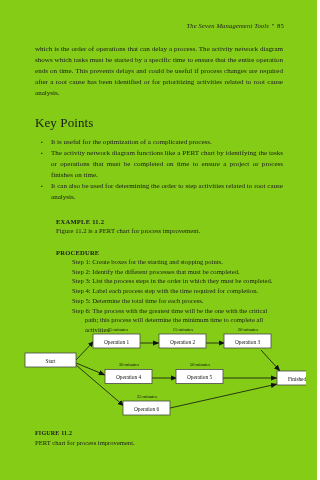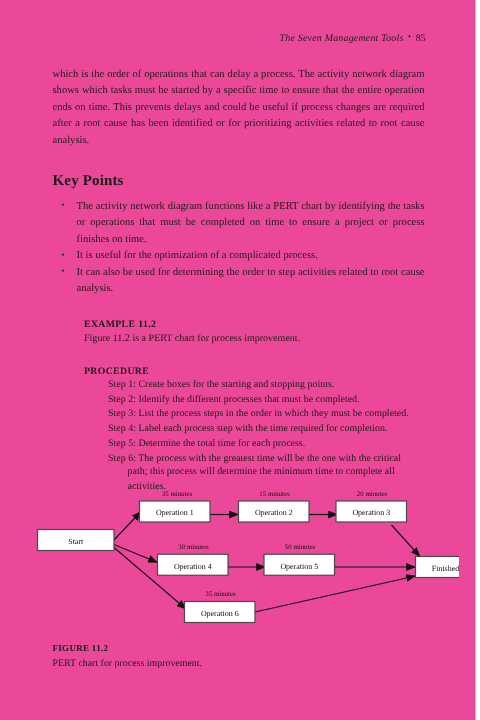--- a/index.html
+++ b/index.html
@@ -13,21 +13,21 @@
     overflow: hidden;
     font-family: "Liberation Serif", "DejaVu Serif", serif;
     color: #1a1a1a;
     position: relative;
   }
   .page {
     position: absolute;
     left: 0; top: 0;
     width: 317px;
     height: 480px;
-    background: #ec4899;
+    background: #84cc16;
     box-sizing: border-box;
   }
   .running-head {
     position: absolute;
     right: 33px;
     top: 22px;
     font-size: 6.6px;
     font-style: italic;
     letter-spacing: 0.15px;
     white-space: nowrap;
@@ -52,22 +52,22 @@
   p.body {
     margin: 0;
     font-size: 7.05px;
     line-height: 11.0px;
     text-align: justify;
     text-justify: inter-word;
     hyphens: manual;
   }
   h2.section-head {
     margin: 16px 0 6px 0;
-    font-size: 10px;
-    font-weight: bold;
+    font-size: 13px;
+    font-weight: normal;
     letter-spacing: 0.1px;
   }
   ul.keypoints {
     margin: 0;
     padding: 0;
     list-style: none;
   }
   ul.keypoints li {
     position: relative;
     padding-left: 16px;
@@ -165,22 +165,22 @@
     <span>The Seven Management Tools</span><span class="bullet">•</span><span class="folio">85</span>
   </div>
 
   <div class="content">
 
     <p class="body">which is the order of operations that can delay a process. The activity network diagram shows which tasks must be started by a specific time to ensure that the entire operation ends on time. This prevents delays and could be useful if process changes are required after a root cause has been identified or for prioritizing activities related to root cause analysis.</p>
 
     <h2 class="section-head">Key Points</h2>
 
     <ul class="keypoints">
+      <li>It is useful for the optimization of a complicated process.</li>
       <li>The activity network diagram functions like a PERT chart by identifying the tasks or operations that must be completed on time to ensure a project or process finishes on time.</li>
-      <li>It is useful for the optimization of a complicated process.</li>
       <li>It can also be used for determining the order to step activities related to root cause analysis.</li>
     </ul>
 
     <div class="example-block">
       <p class="label-head">EXAMPLE 11.2</p>
       <p class="example-text">Figure 11.2 is a PERT chart for process improvement.</p>
     </div>
 
     <div class="procedure-block">
       <p class="label-head">PROCEDURE</p>

